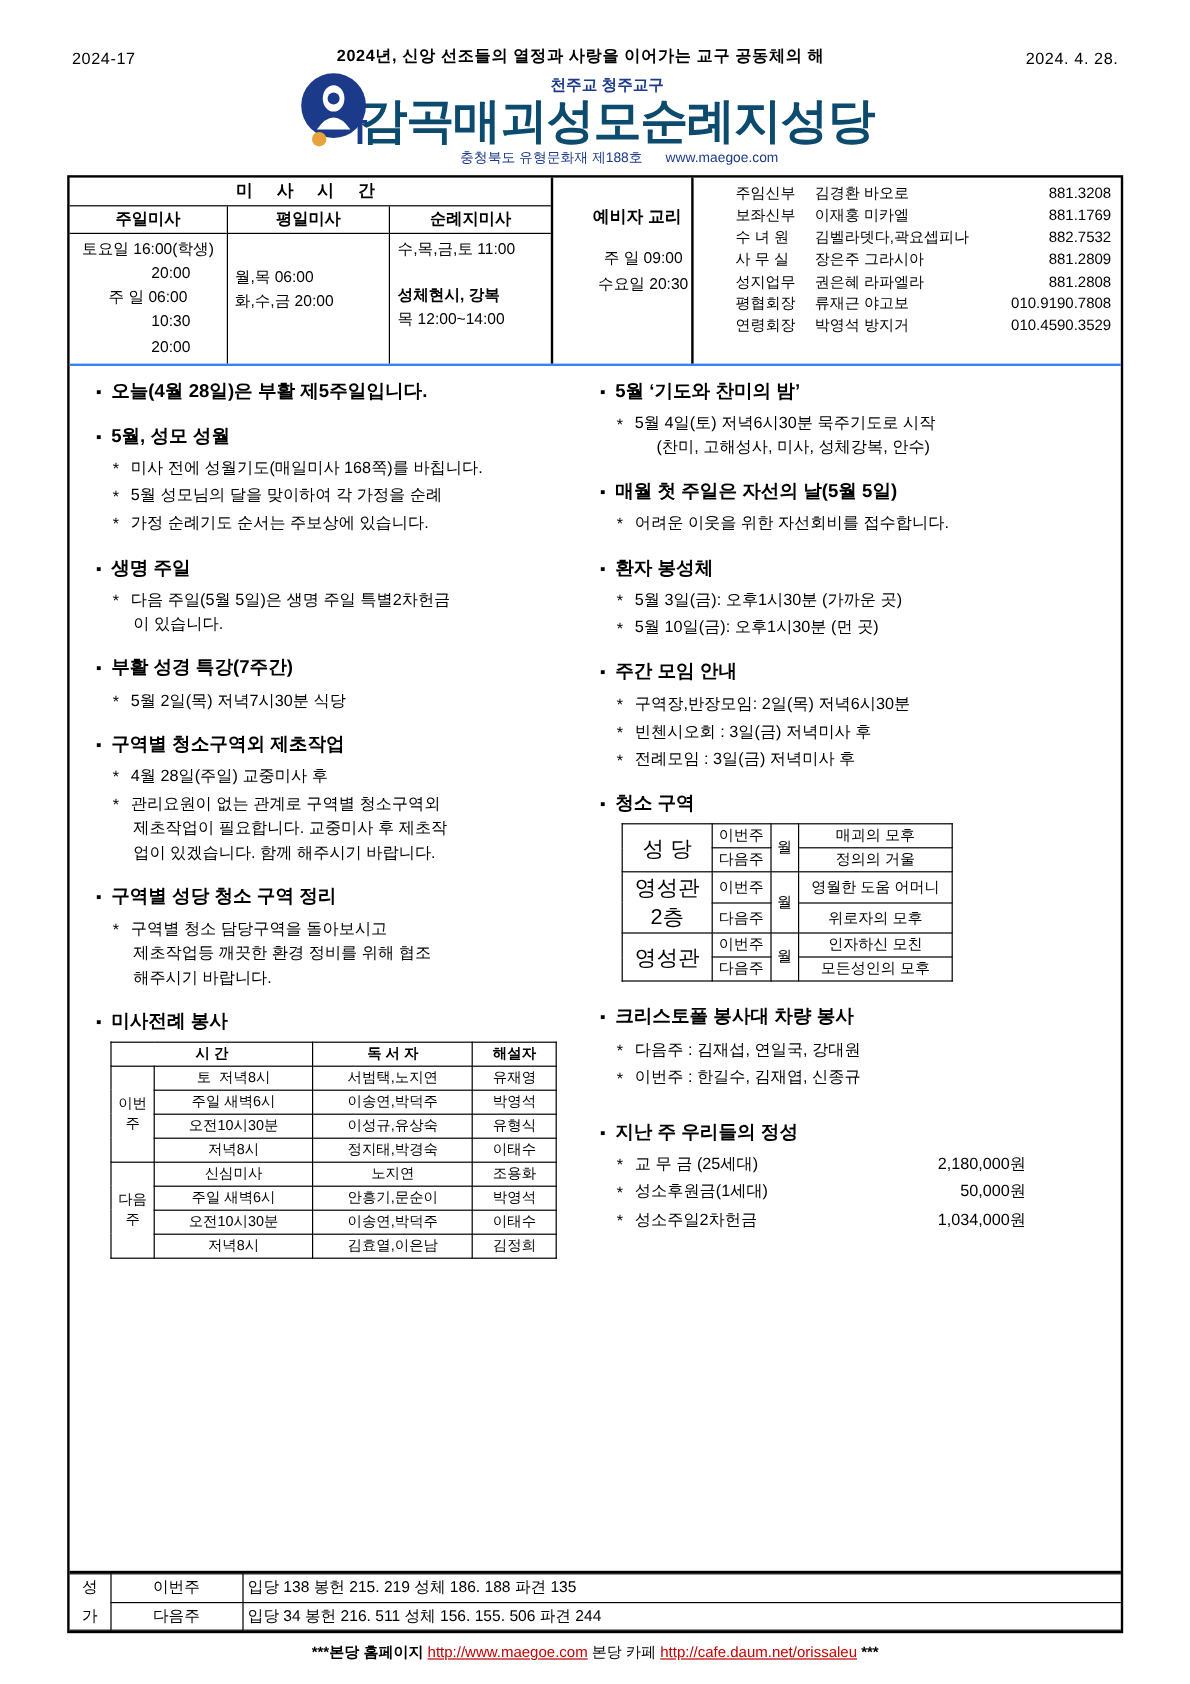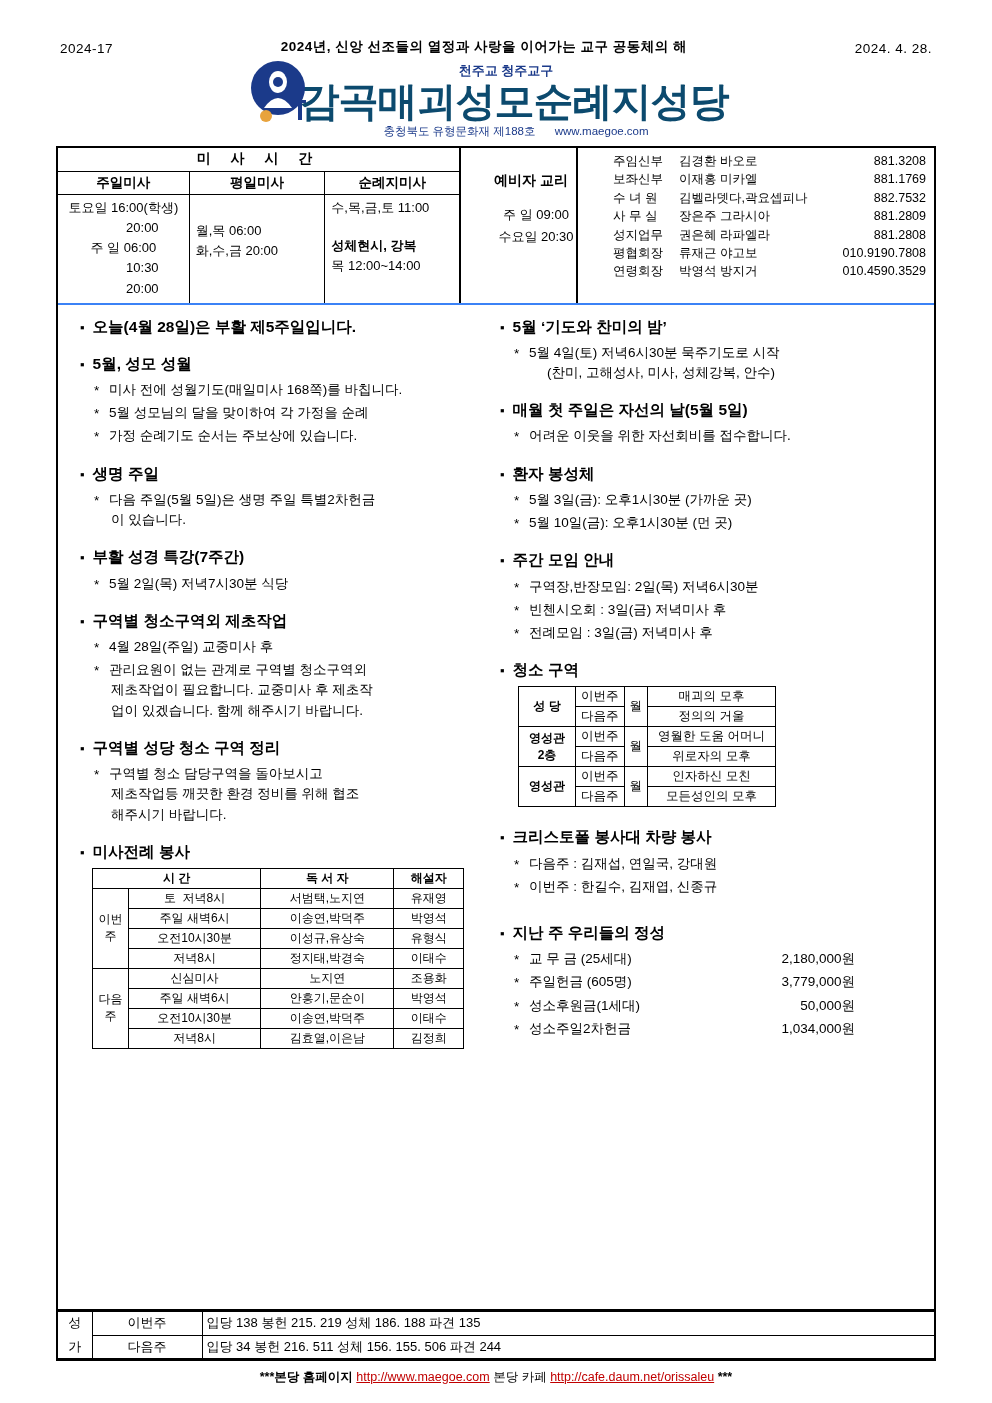--- a/index.html
+++ b/index.html
@@ -85,21 +85,21 @@
   h3.sec::before { content: "\25AA"; margin-right: 8px; font-size: 13px; }
   .block { margin-bottom: 17px; }
   ul.items { list-style:none; margin: 0 0 0 14px; padding: 0; }
   ul.items li { font-size: 13.5px; line-height: 1.5; margin-bottom: 3px; padding-left: 15px; position: relative; }
   ul.items li::before { content: "\002A"; position:absolute; left: 0; top: 1px; }
   ul.items li .cont { display:block; padding-left: 2px; }
 
   
   table.cz { border-collapse: collapse; margin: 6px 0 0 18px; }
   table.cz td { border:1px solid #000; font-size: 12.5px; padding: 1px 5px; text-align:center; }
-  table.cz td.lbl { font-weight:bold; font-size:12px; padding: 1px 10px; }
+  table.cz td.lbl { font-weight:normal; font-size:18px; padding: 1px 10px; }
   table.cz td.desc { text-align:center; padding: 1px 10px; }
 
   
   table.lt { border-collapse: collapse; margin: 6px 0 0 12px; width: 372px; }
   table.lt td, table.lt th { border:1px solid #000; font-size: 12px; padding: 1px 3px; text-align:center; }
   table.lt th { font-weight:bold; }
 
   
   .bottom-rows { border-top: 2px solid #000; }
   table.br { border-collapse: collapse; width: 100%; }
@@ -414,26 +414,20 @@
           <h3 class="sec">지난 주 우리들의 정성</h3>
           <ul class="items">
             <li>
               <span class="money">
                   <span class="mi">교 무 금 (25세대)</span>
                   <span class="mv">2,180,000원</span>
                 </span>
             </li>
             <li>
               <span class="money">
-                  <span class="mi">주일헌금 (605명)</span>
-                  <span class="mv">3,779,000원</span>
-                </span>
-            </li>
-            <li>
-              <span class="money">
                   <span class="mi">성소후원금(1세대)</span>
                   <span class="mv">50,000원</span>
                 </span>
             </li>
             <li>
               <span class="money">
                   <span class="mi">성소주일2차헌금</span>
                   <span class="mv">1,034,000원</span>
                 </span>
             </li>

